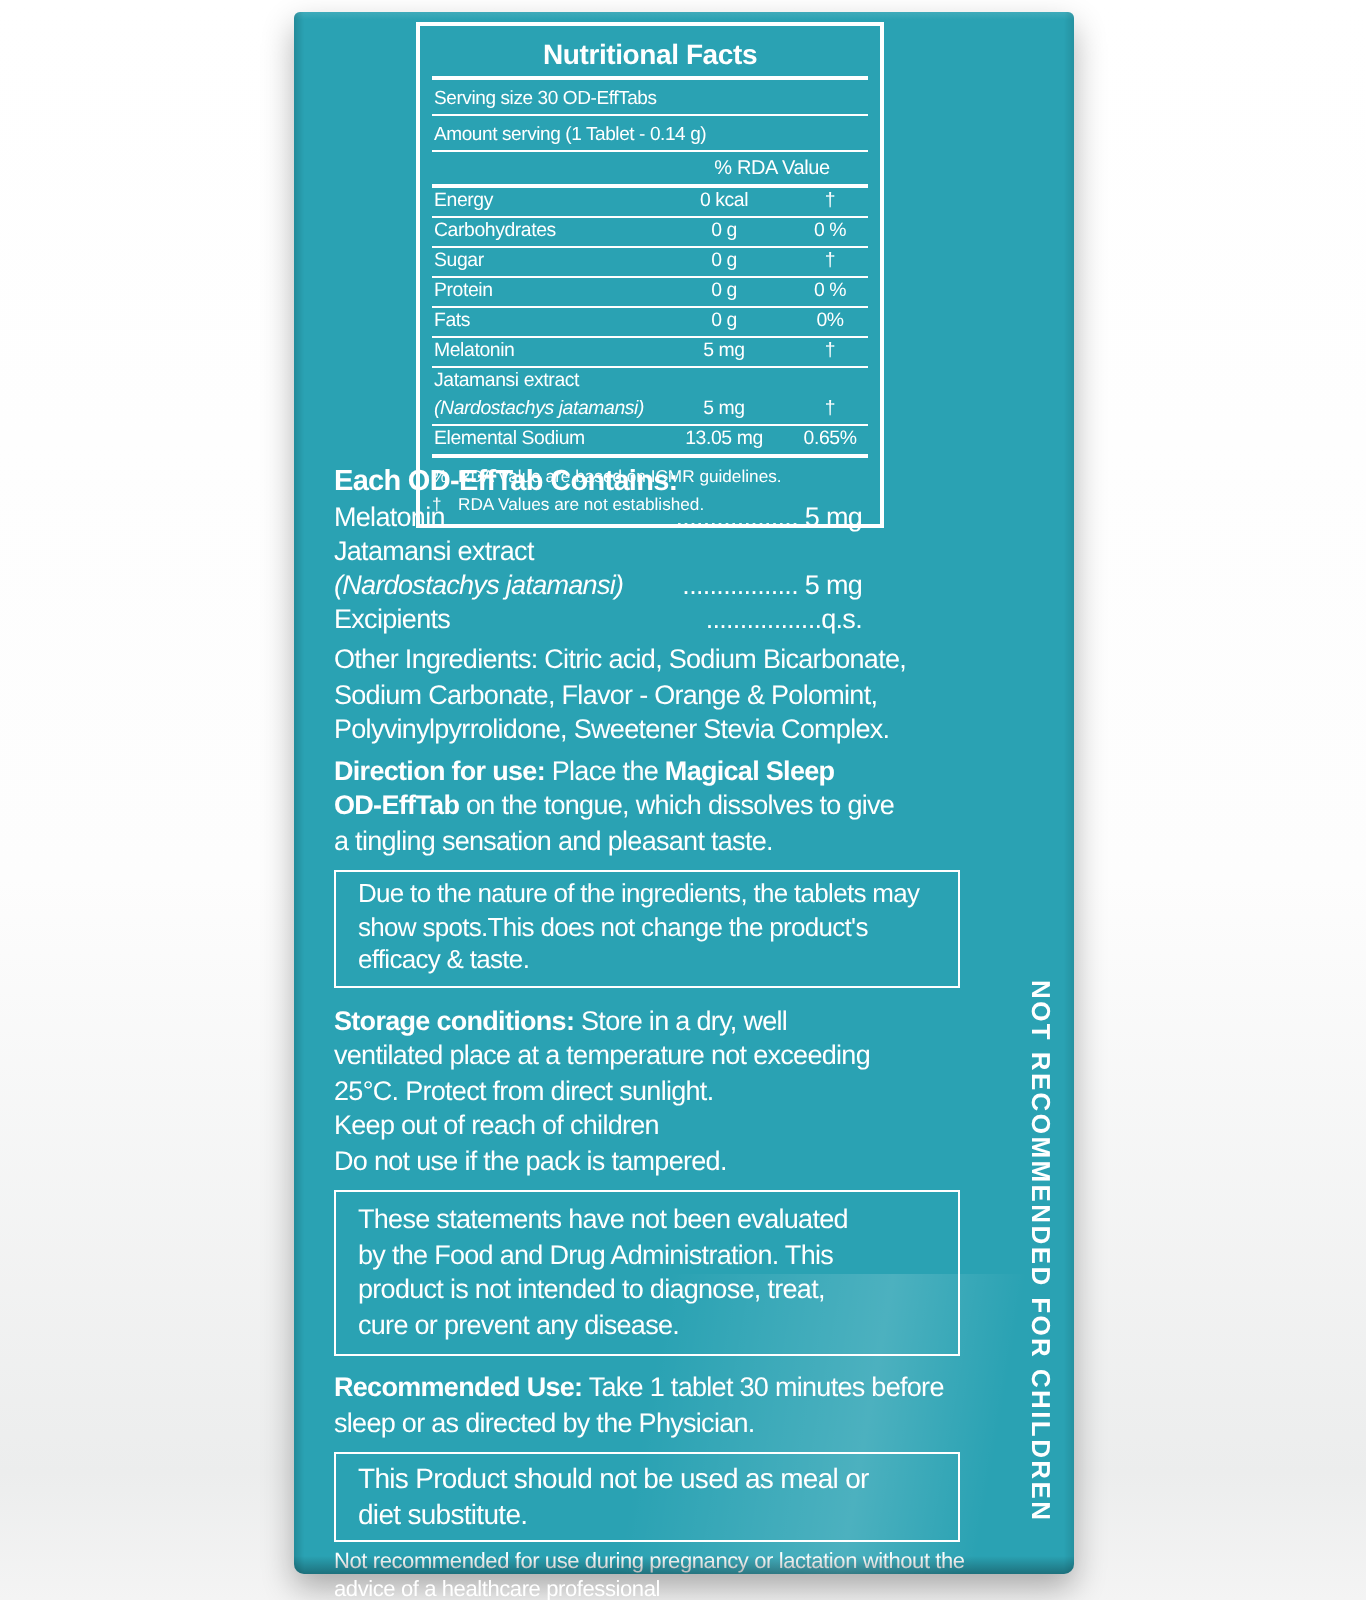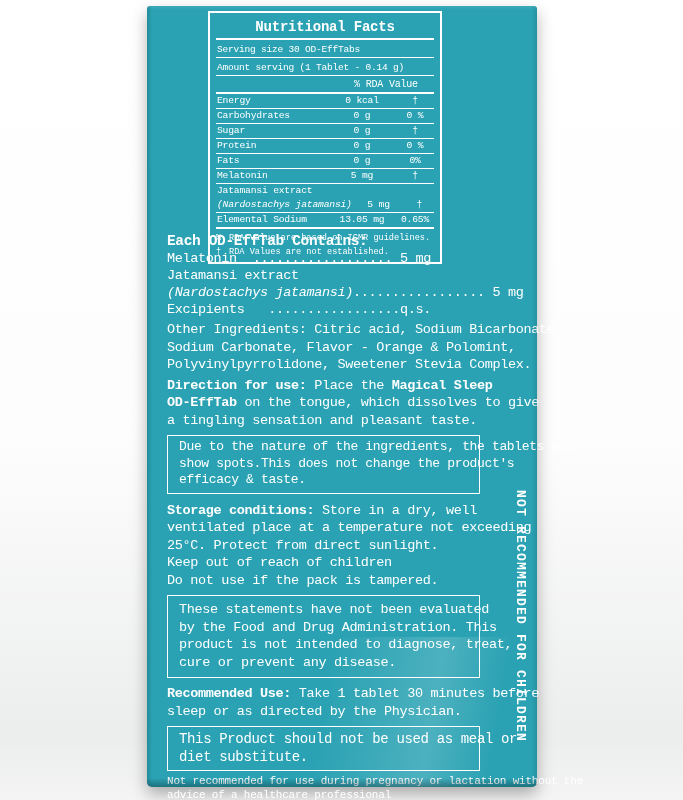--- a/index.html
+++ b/index.html
@@ -1,21 +1,20 @@
 <!DOCTYPE html>
 <html><head>
 <meta charset="utf-8">
 <style>
   * { margin:0; padding:0; box-sizing:border-box; }
   html,body { width:683px; height:800px; }
   body { font-family:"Liberation Sans", sans-serif; }
   .stage {
     position:relative; width:683px; height:800px; overflow:hidden;
     background:linear-gradient(180deg,#ffffff 0%,#fdfdfd 55%,#eceded 92%,#f4f4f4 100%);
-    font-family:Liberation Mono, monospace;
   }
   .package {
     position:absolute; left:147px; top:6px; width:390px; height:781px;
     background:#2AA2B3; border-radius:3px 3px 5px 5px; color:#fff;
     box-shadow:0 7px 16px rgba(0,0,0,0.30);
   }
   .edge-shade {
     position:absolute; inset:0; border-radius:inherit; pointer-events:none;
     background:
       linear-gradient(to right, rgba(0,0,0,0.14) 0px, rgba(0,0,0,0) 5px),

